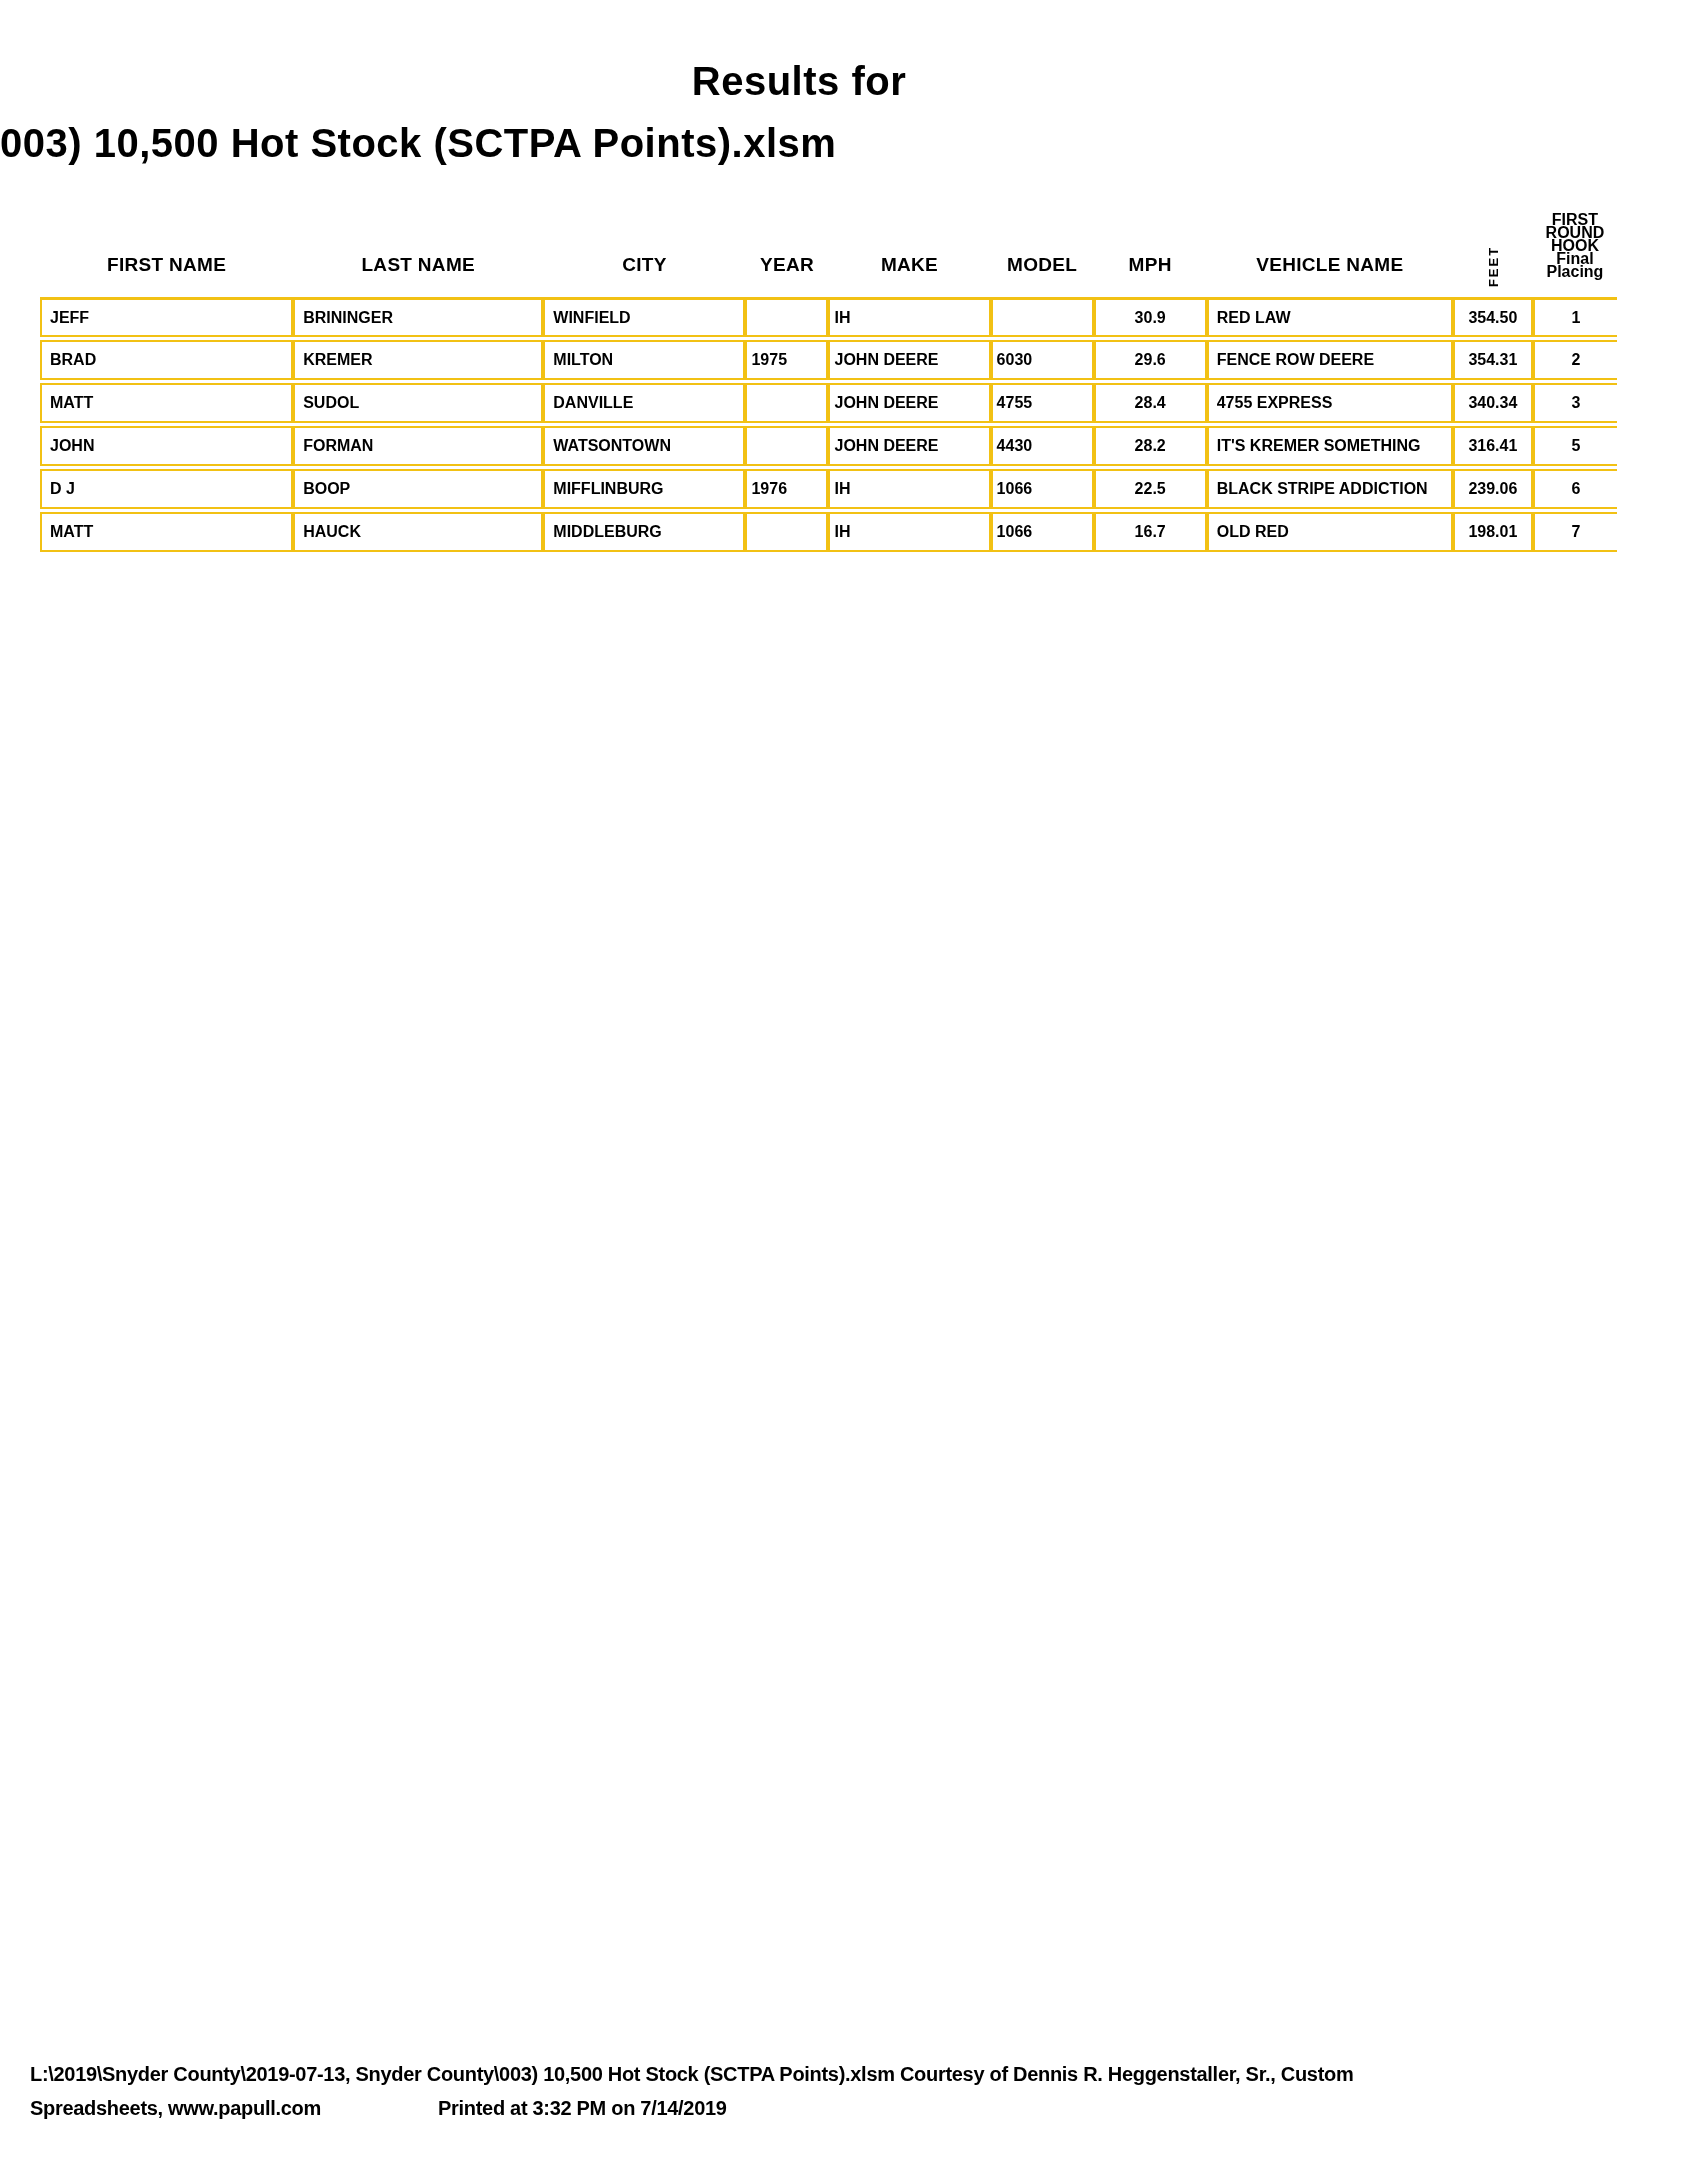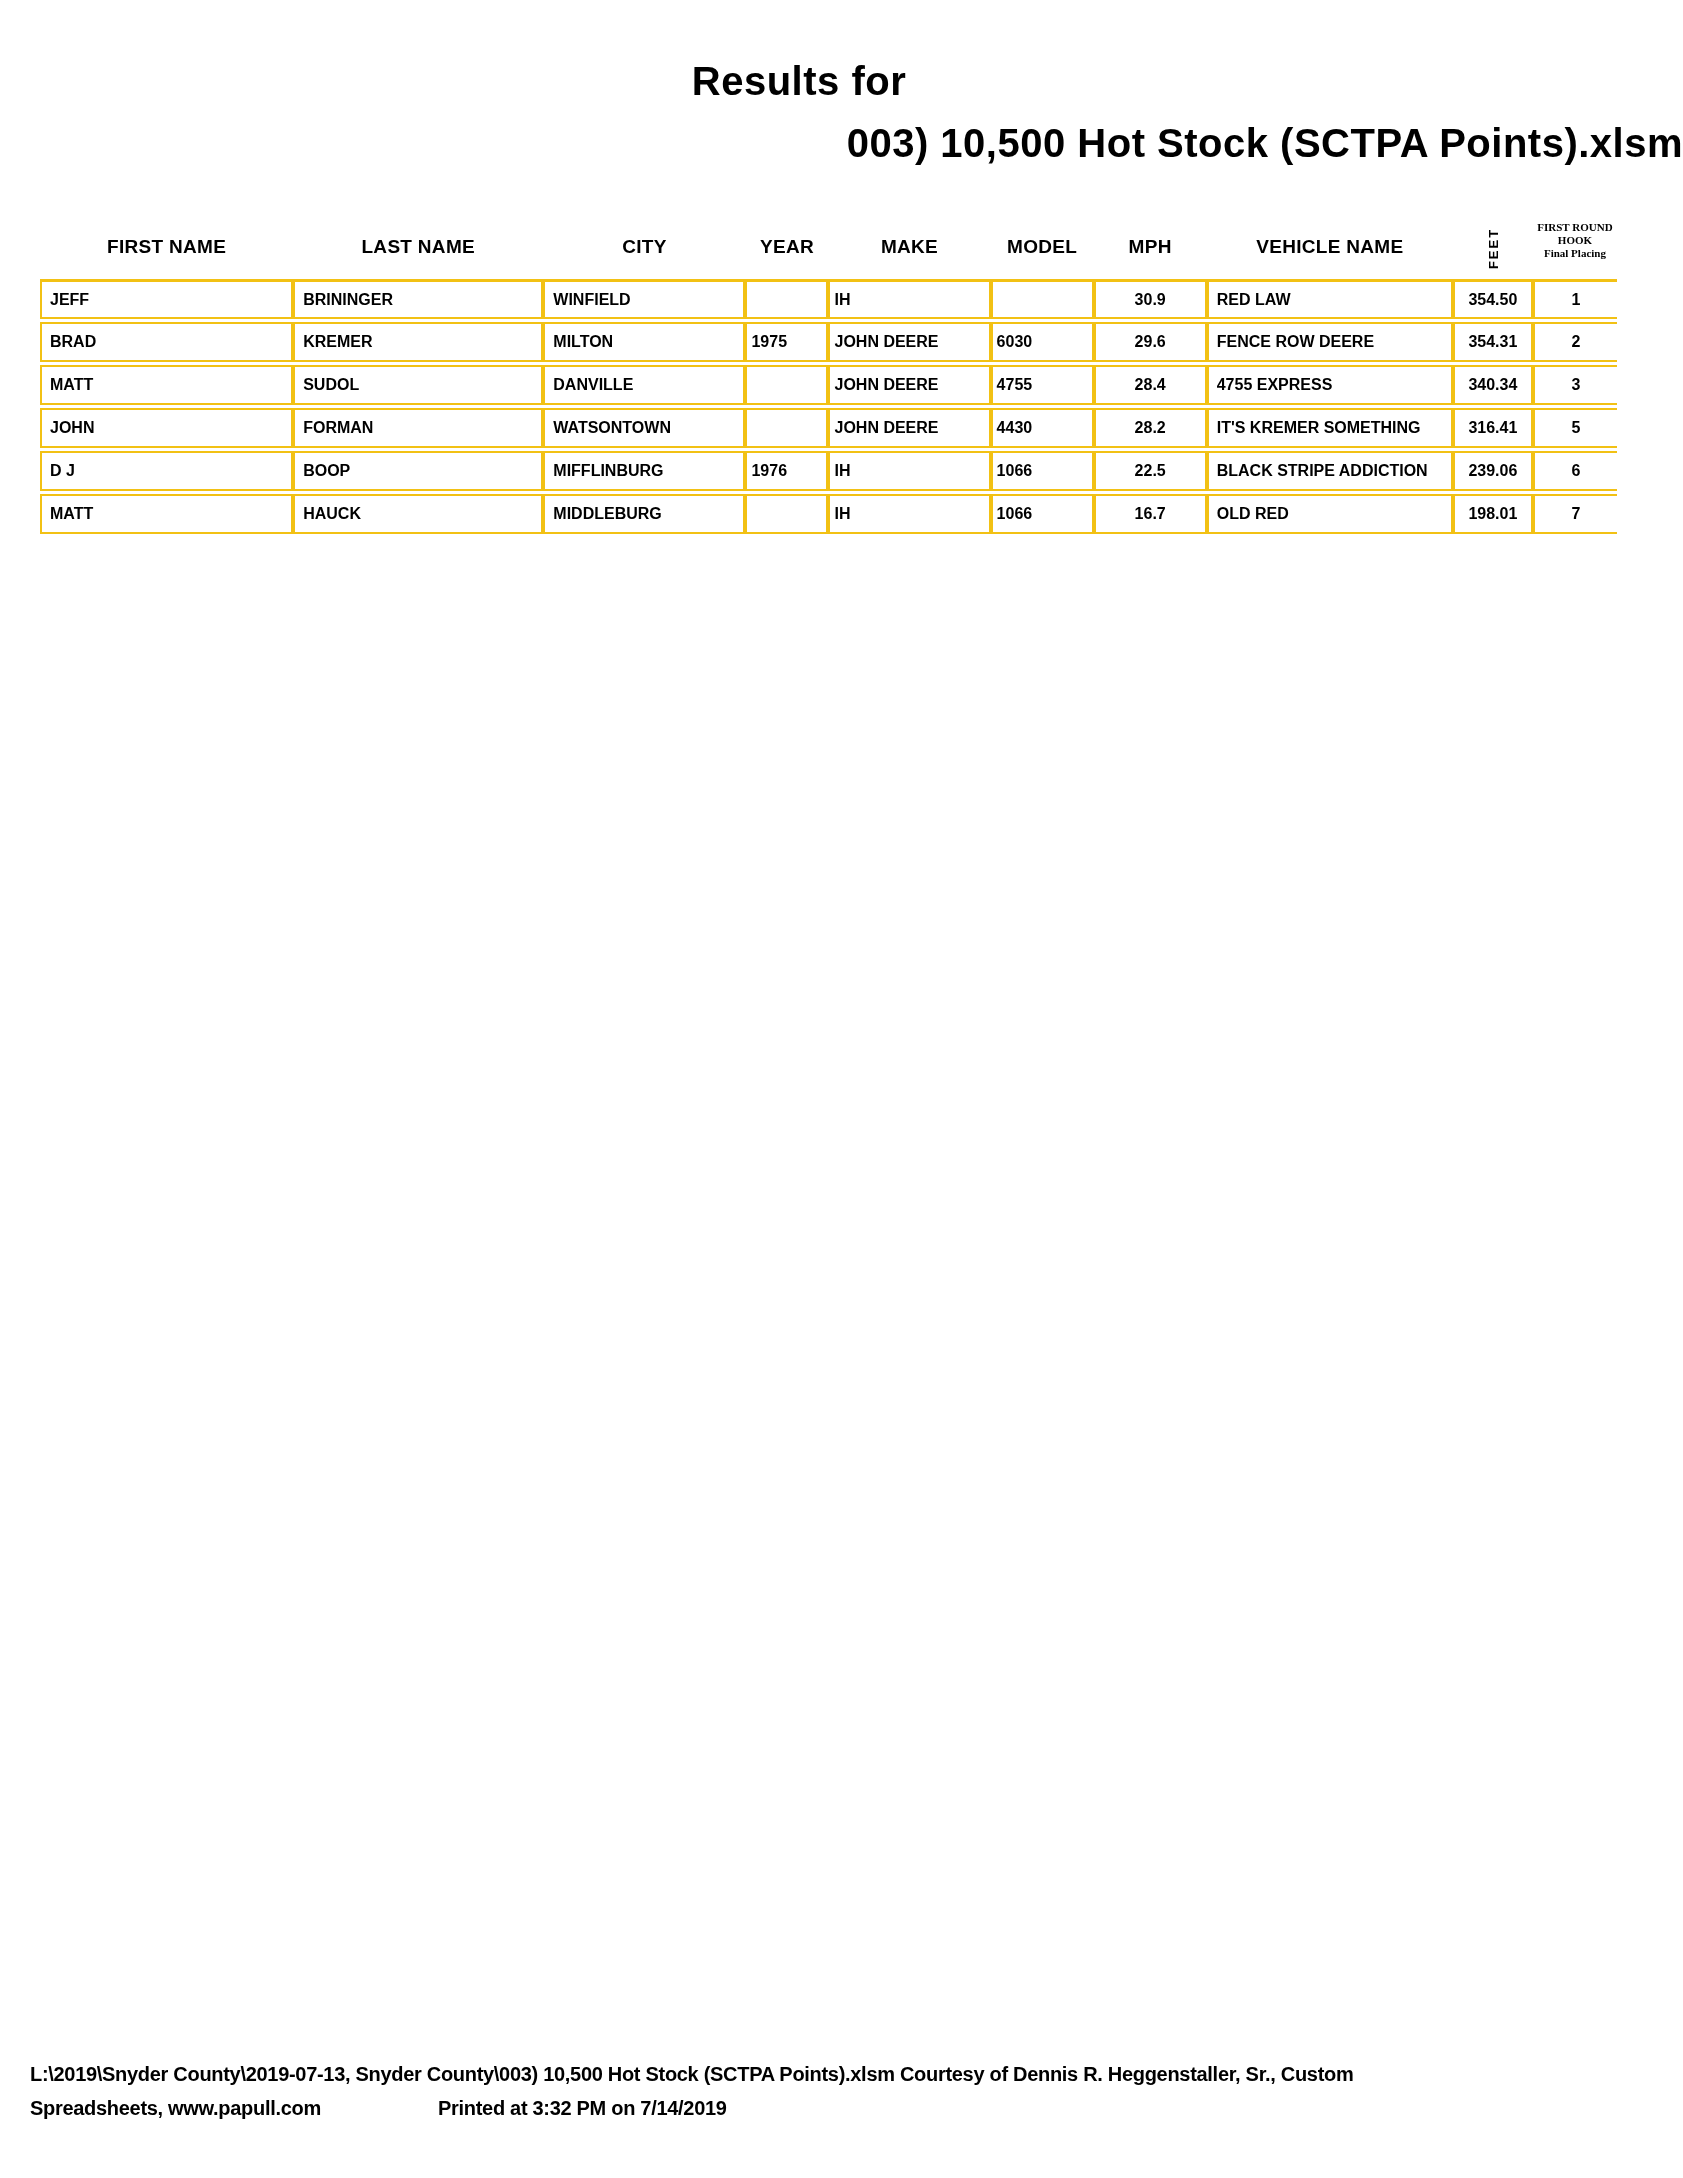--- a/index.html
+++ b/index.html
@@ -8,39 +8,39 @@
     width:1683px; height:2178px; position:relative;
     font-family:"Liberation Sans", sans-serif;
     font-weight:bold; color:#000;
   }
   .title1 {
     position:absolute; top:59px; left:0; width:1598px;
     text-align:center; font-size:40px; letter-spacing:0.5px;
   }
   .title2 {
     position:absolute; top:121px; left:0; width:1683px;
-    text-align:right; font-size:40px; letter-spacing:0.5px;
+    text-align:left; font-size:40px; letter-spacing:0.5px;
   }
   table.results {
     position:absolute; left:40px; top:210px;
     border-collapse:separate; border-spacing:0 3px;
     table-layout:fixed; width:1577px;
   }
   th {
     border:none; vertical-align:bottom; text-align:center;
     font-size:19px; font-weight:bold; height:63px;
     padding:0 0 18px 0; letter-spacing:0.3px;
   }
   th.feet-col { position:relative; }
   .feet-label {
     position:absolute; left:50%; bottom:20px;
     transform:translateX(-50%) rotate(-90deg);
     font-size:13px; letter-spacing:2px; white-space:nowrap;
   }
-  th.hook-col { font-size:11px; line-height:13px; padding-bottom:16px; letter-spacing:0;font-family:Liberation Serif, serif; }
+  th.hook-col { font-size:16px; line-height:13px; padding-bottom:16px; letter-spacing:0; }
   td {
     border:2px solid #F2C114; background:#fff;
     height:40px; font-size:16px; vertical-align:middle;
     padding:0 8px; white-space:nowrap; overflow:hidden;
   }
   tbody tr:first-child td { border-top-width:3px; }
   td.c3, td.c4, td.c5 { padding:0 4px; }
   td.c6, td.c8, td.c9 { text-align:center; padding:0 2px; }
   td.c9 { border-right:none; }
   .footer {

